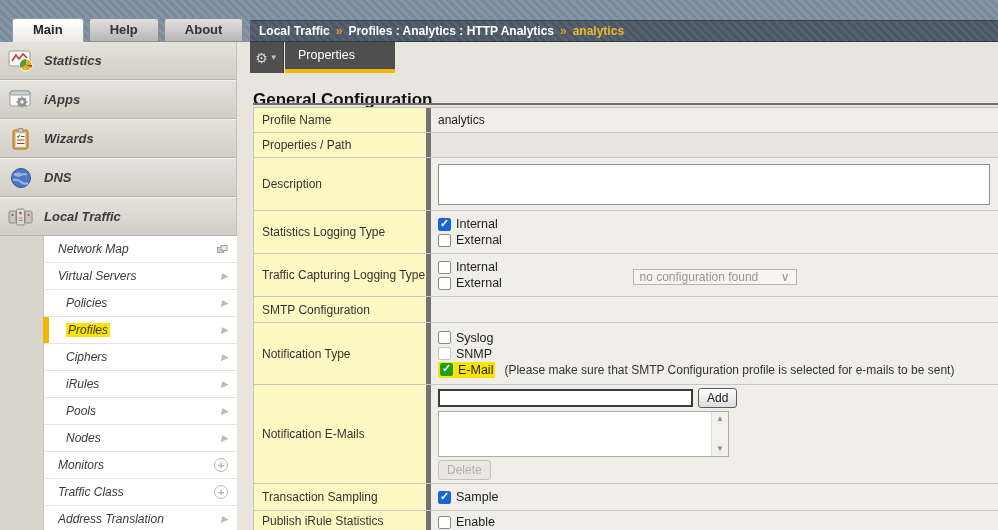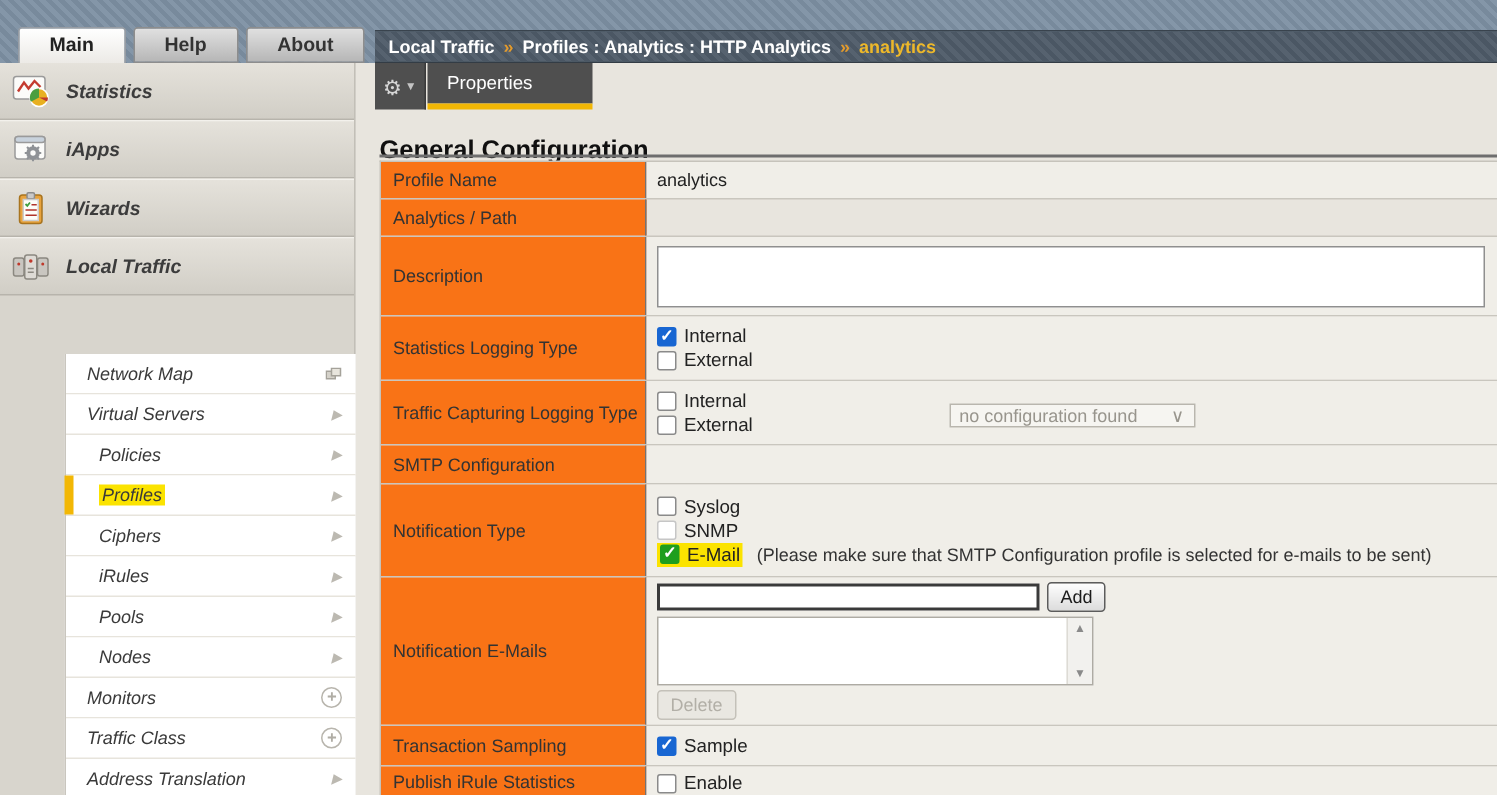--- a/index.html
+++ b/index.html
@@ -51,21 +51,21 @@
     color:#b0ada5; font-size:11px; line-height:12px; text-align:center; font-weight:bold; }
   .sub-item.highlight::before { content:""; position:absolute; left:-1px; top:0; bottom:0; width:6px; background:#f2b705; }
   .hl-y { background:#fbe300; padding:0 2px; }
 
   
   .section-title { position:absolute; left:253px; top:90px; font-weight:bold; font-size:17px; color:#101010; }
   .section-rule { position:absolute; left:253px; top:103px; width:745px; border-top:2px solid #6e6e6e; }
 
   .cfg-table { position:absolute; left:253px; top:107px; width:745px; border:1px solid #c6c3bb; border-right:none; border-bottom:none; }
   .row { display:flex; border-bottom:1px solid #c9c6be; }
-  .lbl { width:177px; flex:0 0 177px; background:#f97316; border-right:1px solid #737373;
+  .lbl { width:177px; flex:0 0 177px; background:#fef9c3; border-right:5px solid #737373;
     display:flex; align-items:center; padding-left:8px; color:#333; }
   .val { flex:1; background:#f0eee8; padding:3px 7px; display:flex; flex-direction:column; justify-content:center; }
   .val.center-line { flex-direction:column; align-items:center; }
 
   .h25 { height:25px; } .h53 { height:53px; } .h43 { height:43px; } .h26 { height:26px; }
   .h62 { height:62px; } .h99 { height:99px; } .h27 { height:27px; } .h20 { height:20px; border-bottom:none; }
 
   textarea.desc { width:552px; height:41px; border:1px solid #8f8f8f; background:#fff; resize:none;
     font-family:"Liberation Sans", sans-serif; font-size:12px; }
 
@@ -145,20 +145,28 @@
         <rect x="5" y="2" width="15" height="19" rx="2" fill="#e8a33d" stroke="#a8741f"></rect>
         <rect x="10" y="0.5" width="5" height="4" rx="1" fill="#c9c9c9" stroke="#8b8b8b"></rect>
         <rect x="7.5" y="5" width="10" height="14" fill="#fdfdf8" stroke="#cccccc"></rect>
         <path d="M9 8 l1.2 1.2 L12 7" stroke="#3f9e3f" stroke-width="1.2" fill="none"></path>
         <path d="M13 8.5 h3.5 M9 12 h7.5 M9 15.5 h7.5" stroke="#b0342b" stroke-width="1"></path>
       </svg>
       <span>Wizards</span>
     </div>
     <div class="side-item">
       <svg class="side-icon" viewBox="0 0 26 22">
+        <circle cx="13" cy="11" r="9.5" fill="#4a78c2" stroke="#2d5594"></circle>
+        <path d="M6 7 q4 3 7 1 q3 -2 6 0 M5 13 q5 -1 8 2 q3 3 7 1" stroke="#9db9e2" stroke-width="2" fill="none"></path>
+        <ellipse cx="10" cy="7" rx="3" ry="1.8" fill="#9db9e2" opacity="0.8"></ellipse>
+      </svg>
+      <span>DNS</span>
+    </div>
+    <div class="side-item">
+      <svg class="side-icon" viewBox="0 0 26 22">
         <rect x="1" y="5" width="7" height="12" rx="1.5" fill="#c9c6c0" stroke="#8b8880"></rect>
         <rect x="17" y="5" width="7" height="12" rx="1.5" fill="#c9c6c0" stroke="#8b8880"></rect>
         <rect x="8.5" y="3" width="8" height="16" rx="1.5" fill="#dedbd5" stroke="#8b8880"></rect>
         <circle cx="12.5" cy="7" r="1.2" fill="#c0392b"></circle>
         <circle cx="4.5" cy="9" r="1" fill="#c0392b"></circle>
         <circle cx="20.5" cy="9" r="1" fill="#c0392b"></circle>
         <path d="M10.5 12 h4 M10.5 14.5 h4" stroke="#8b8880" stroke-width="1"></path>
       </svg>
       <span>Local Traffic</span>
     </div>
@@ -218,21 +226,21 @@
   <div class="section-rule"></div>
 
   <div class="cfg-table">
 
     <div class="row h25">
       <div class="lbl">Profile Name</div>
       <div class="val">analytics</div>
     </div>
 
     <div class="row h25">
-      <div class="lbl">Analytics / Path</div>
+      <div class="lbl">Properties / Path</div>
     </div>
 
     <div class="row h53">
       <div class="lbl">Description</div>
       <div class="val">
         <textarea class="desc" style=""></textarea>
       </div>
     </div>
 
     <div class="row h43">

